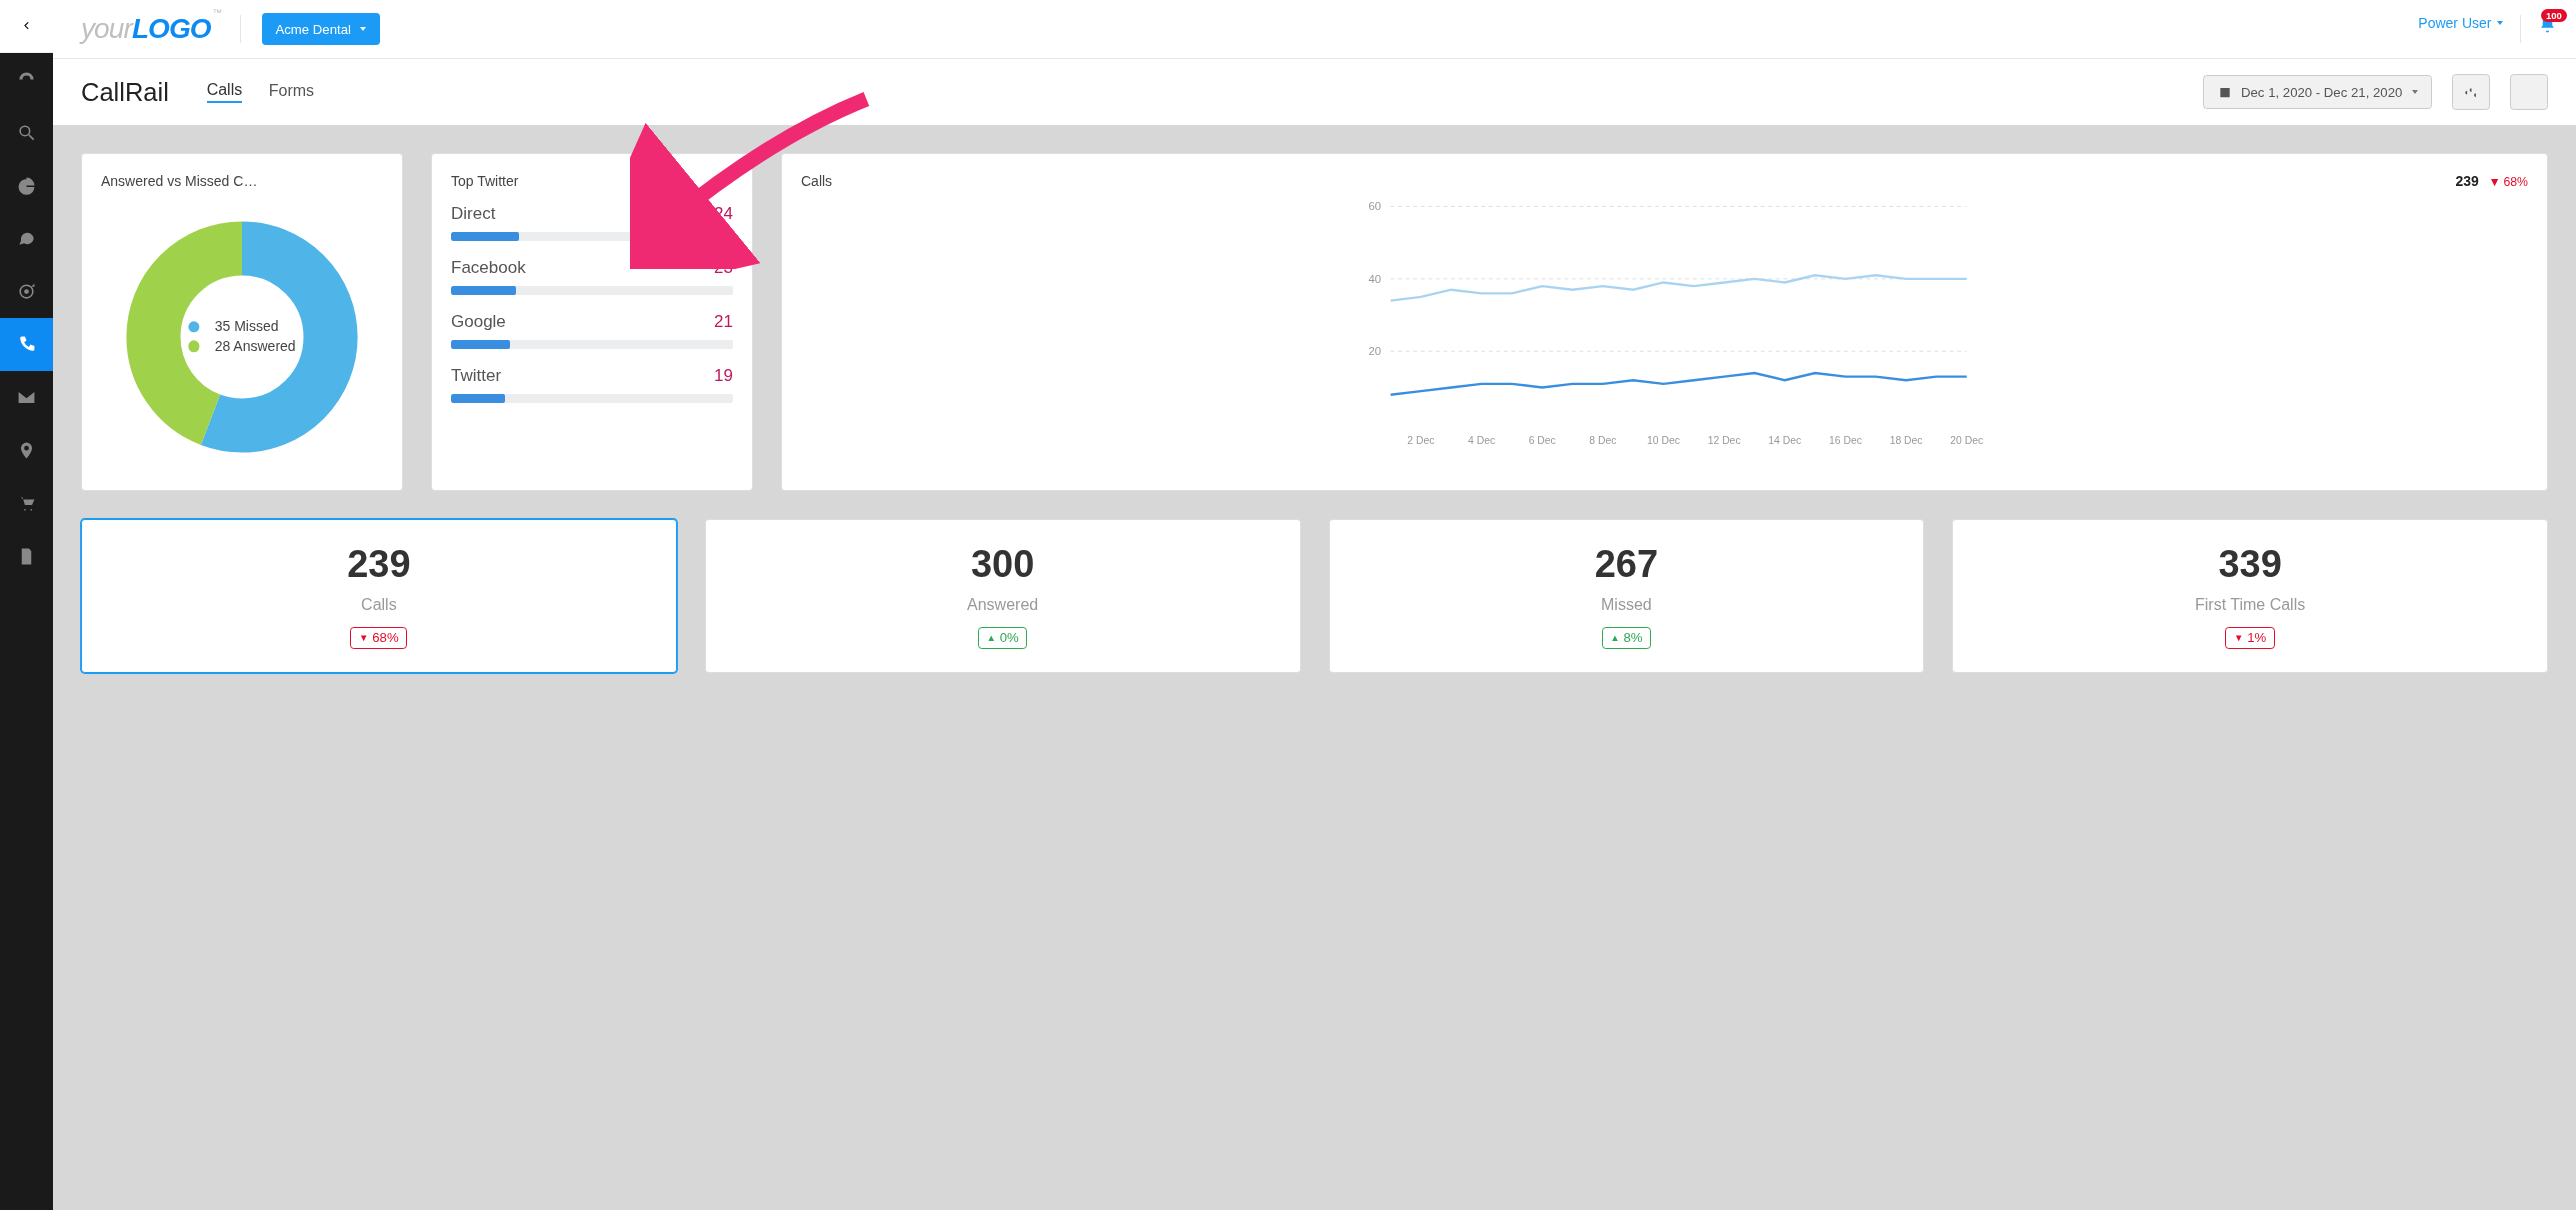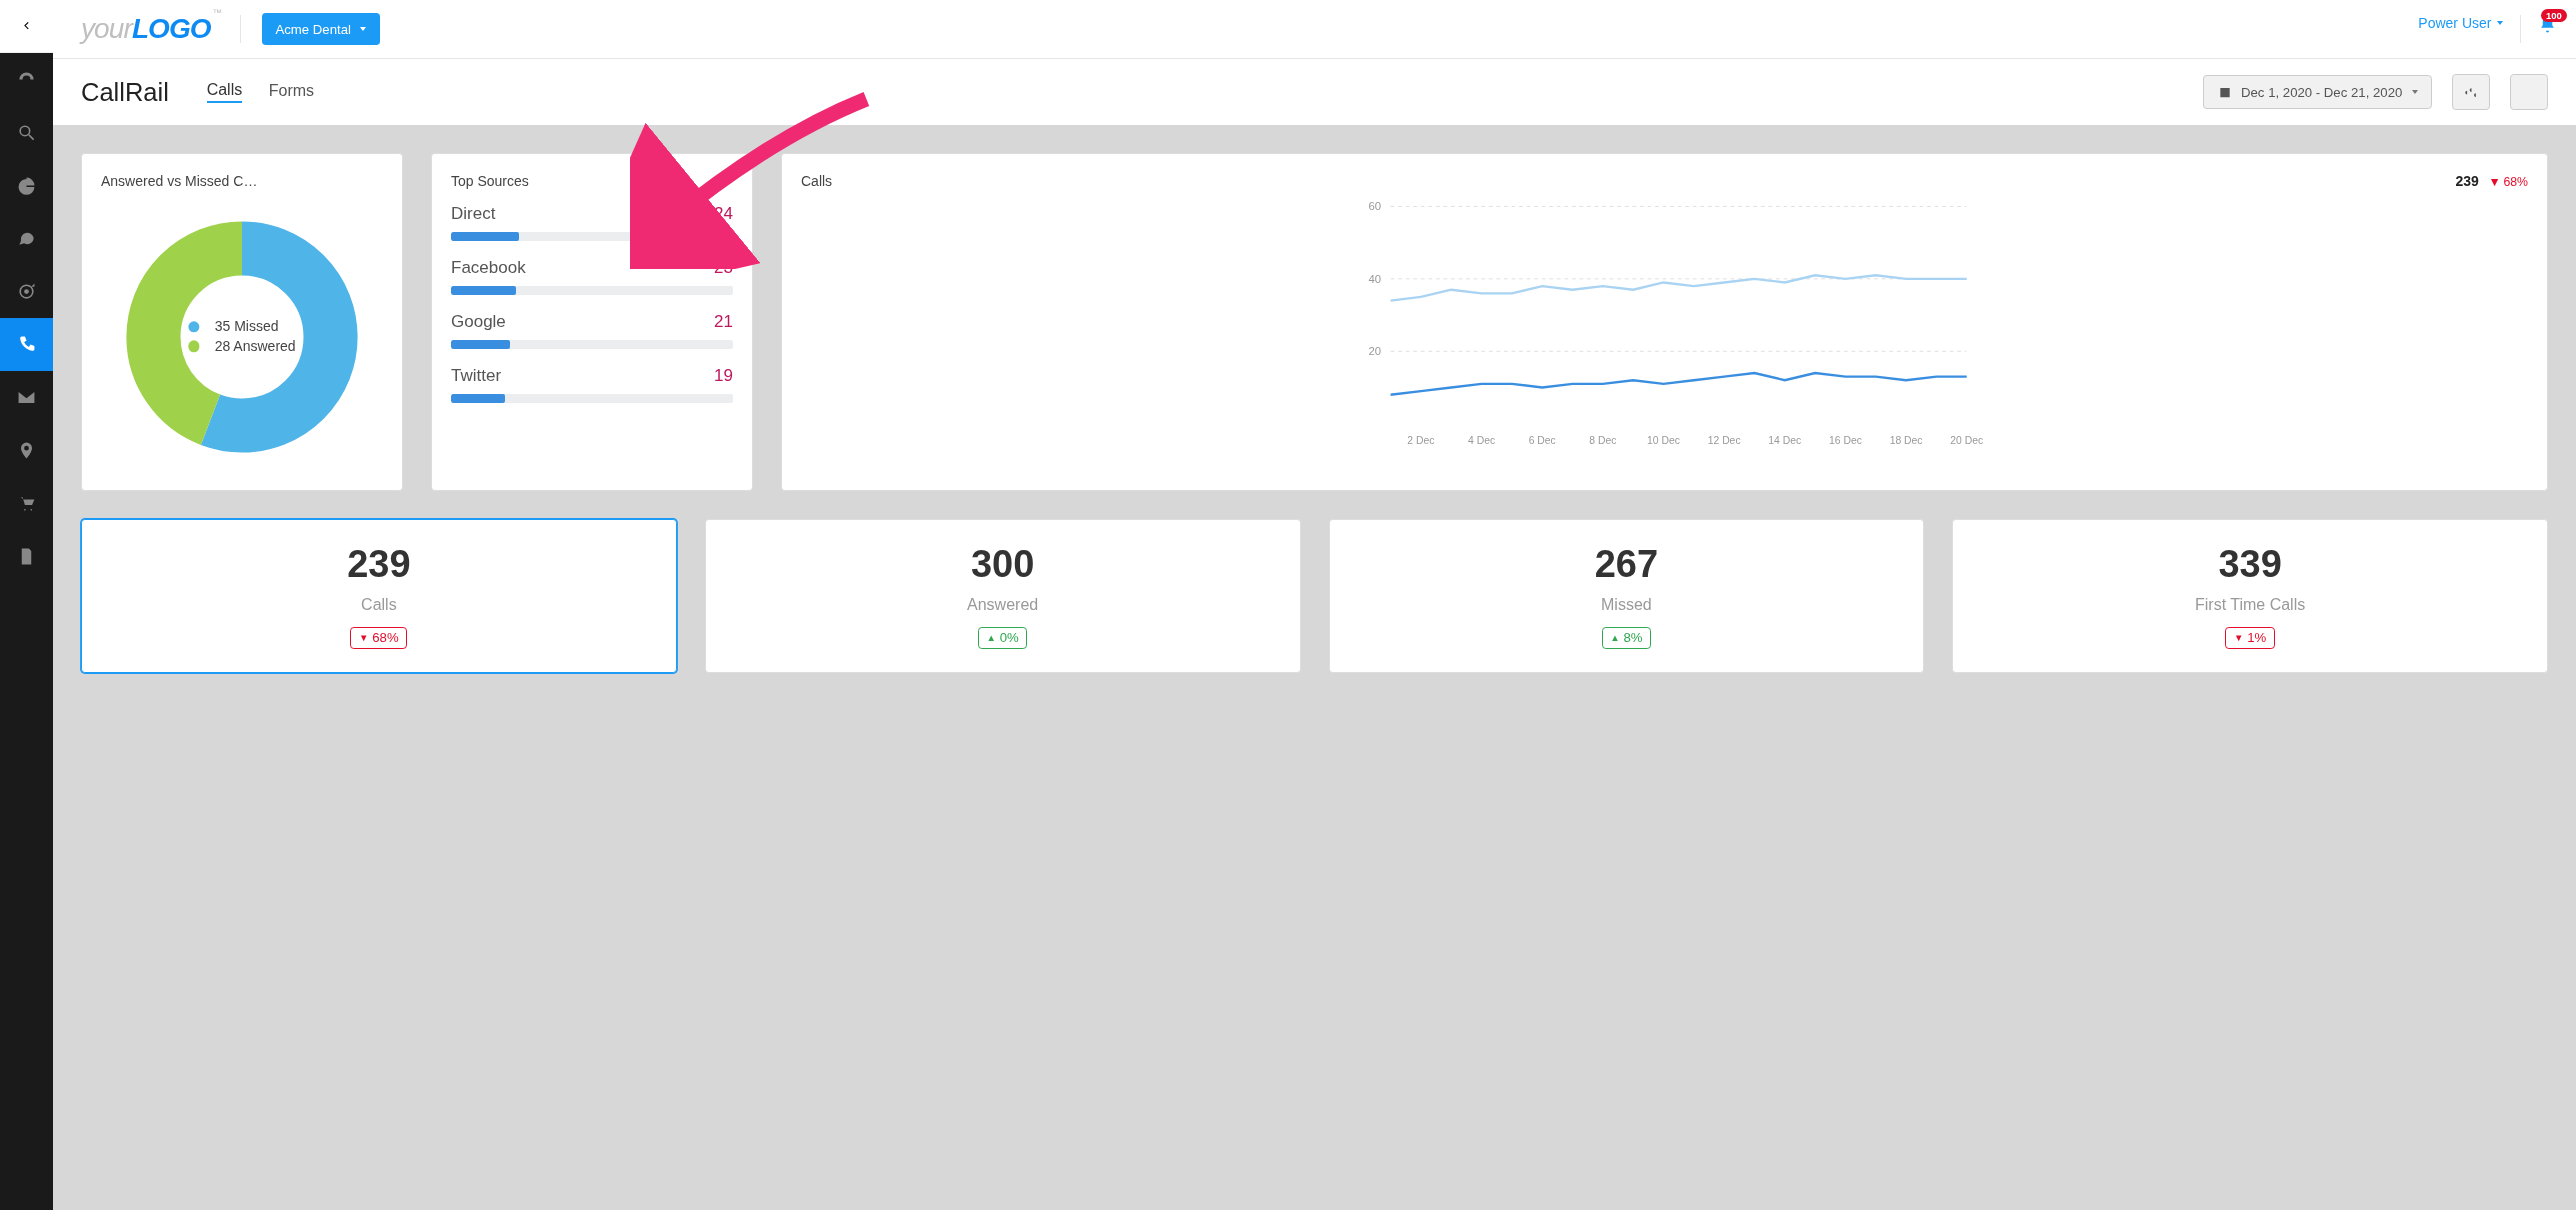--- a/index.html
+++ b/index.html
@@ -231,21 +231,21 @@
                 </div>
               <div>
                   <span class="dot" style="background:#9fd24a"></span>
                   <span>28 Answered</span>
                 </div>
             </div>
           </div>
         </div>
 
         <div class="card card-sources">
-          <div class="card-title">Top Sources</div>
+          <div class="card-title">Top Twitter</div>
           <div id="sources-list">
               <div class="src">
                 <div class="src-head">
                   <span>Direct</span>
                   <b>24</b>
                 </div>
                 <div class="bar-bg">
                   <div class="bar-fill" style="width:24%"></div>
                 </div>
               </div>

